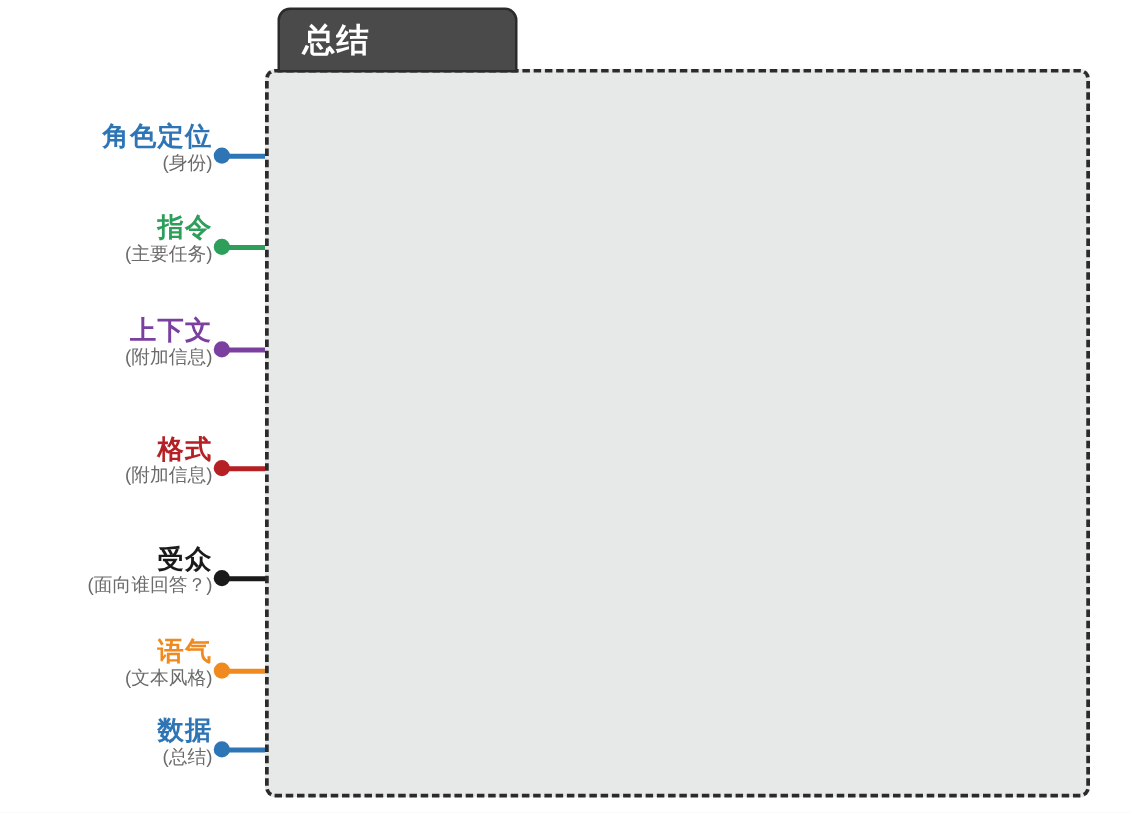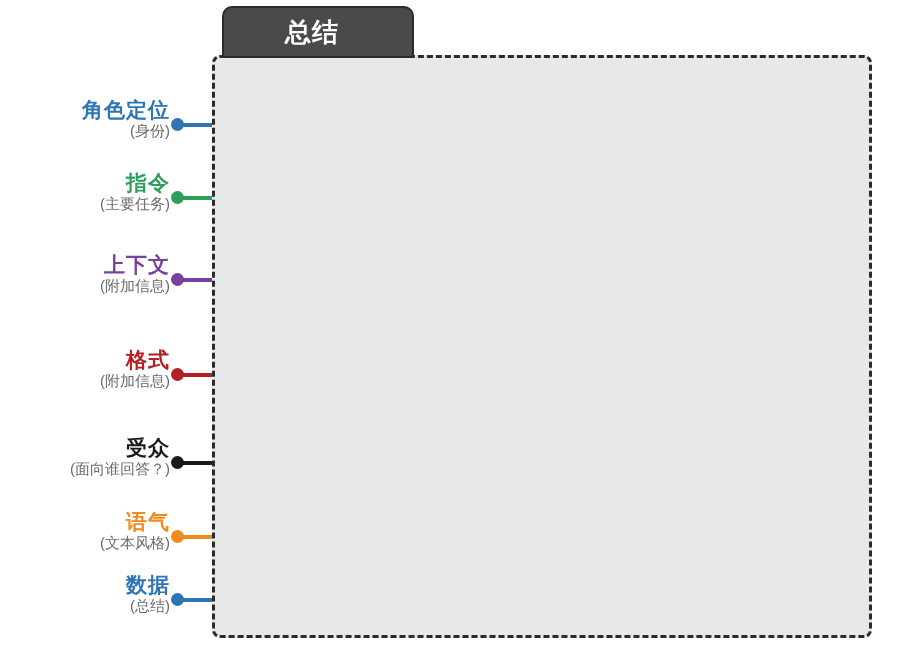--- a/index.html
+++ b/index.html
@@ -37,21 +37,20 @@
     align-items: center;
     padding-left: 18px;
     z-index: 5;
   }
   .header-tab .title {
     color: #ffffff;
     font-size: 26px;
     font-weight: bold;
     letter-spacing: 1px;
     line-height: 1;
-    margin-left: 43px;
   }
 
   
   .panel {
     position: absolute;
     left: 212px;
     top: 55px;
     width: 660px;
     height: 583px;
     background: #e7e8e8;

